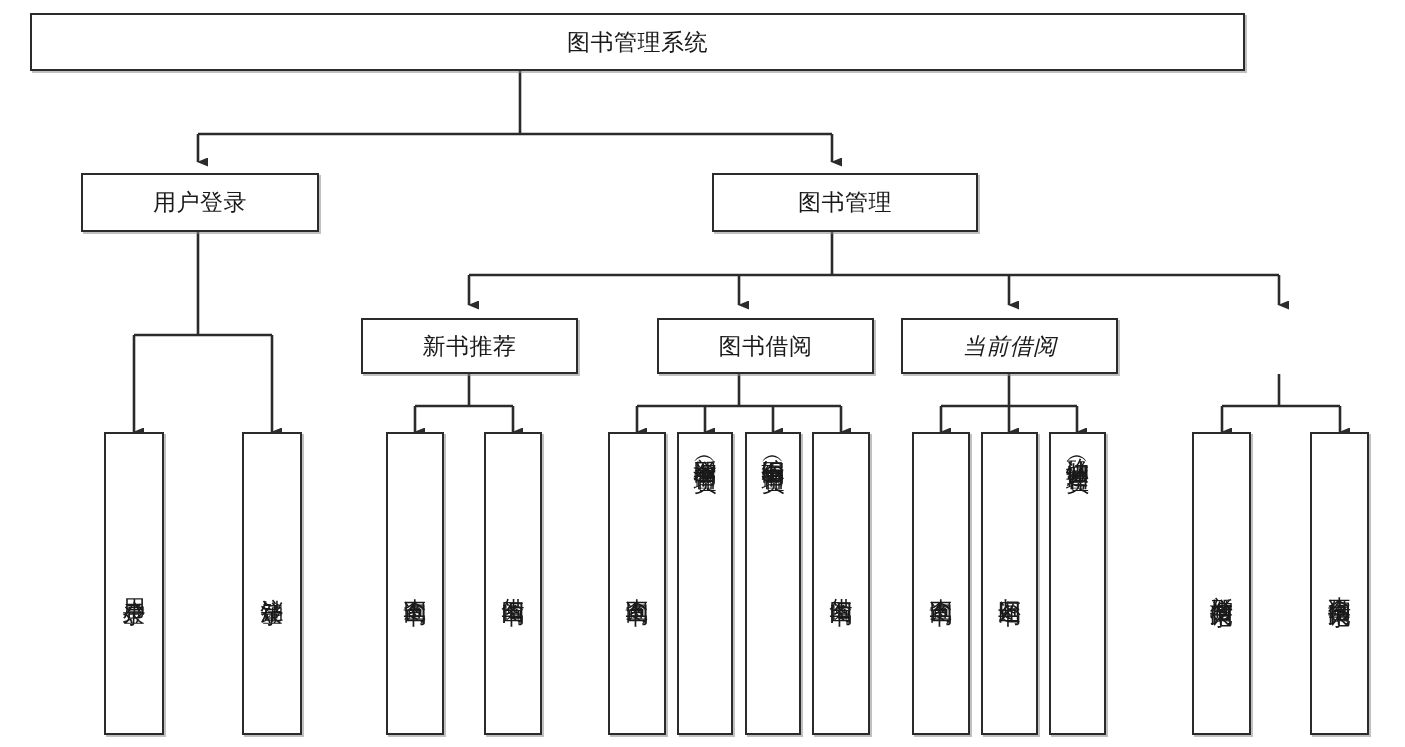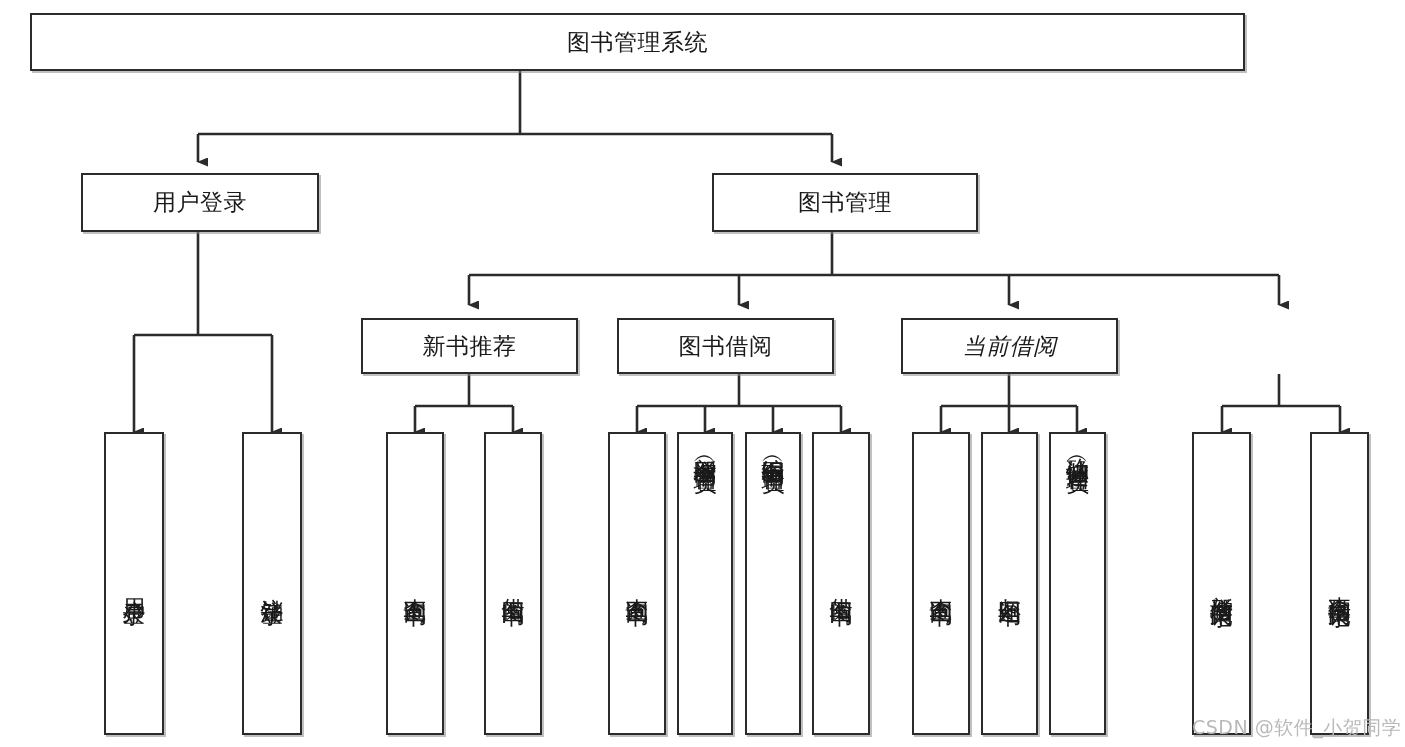--- a/index.html
+++ b/index.html
@@ -133,21 +133,21 @@
   <div class="node horiz" style="left:81px; top:173px; width:238px; height:59px;">
     <span class="label">用户登录</span>
   </div>
   <div class="node horiz" style="left:712px; top:173px; width:266px; height:59px;">
     <span class="label">图书管理</span>
   </div>
 
   <div class="node horiz" style="left:361px; top:318px; width:217px; height:56px;">
     <span class="label">新书推荐</span>
   </div>
-  <div class="node horiz" style="left:617px; top:318px; width:217px; height:56px;">
+  <div class="node horiz" style="left:657px; top:318px; width:217px; height:56px;">
     <span class="label">图书借阅</span>
   </div>
   <div class="node horiz" style="left:901px; top:318px; width:217px; height:56px;font-style:italic;">
     <span class="label">当前借阅</span>
   </div>
 
   <div class="node vert mid" style="left:104px; top:432px; width:60px; height:303px;">
     <span class="label">用户登录</span>
   </div>
   <div class="node vert mid" style="left:242px; top:432px; width:60px; height:303px;">
@@ -184,15 +184,14 @@
     <span class="label">确认归还（管理员）</span>
   </div>
 
   <div class="node vert mid" style="left:1192px; top:432px; width:59px; height:303px;">
     <span class="label">新增借阅记录</span>
   </div>
   <div class="node vert mid" style="left:1310px; top:432px; width:59px; height:303px;">
     <span class="label">查询借阅记录</span>
   </div>
 
-  <div class="watermark" style="left:1192px; top:715px;">CSDN @软件_小贺同学</div>
 
 </div>
 
 </body></html>

